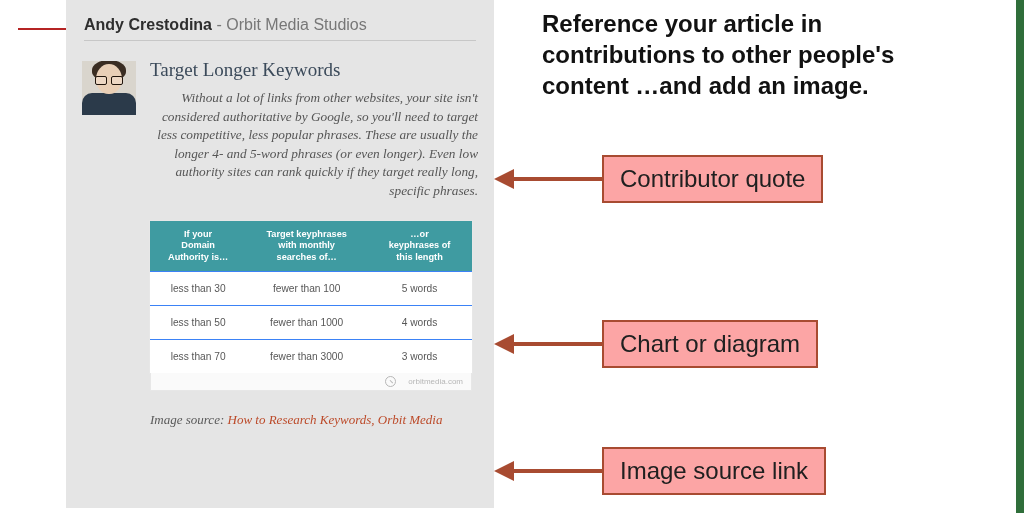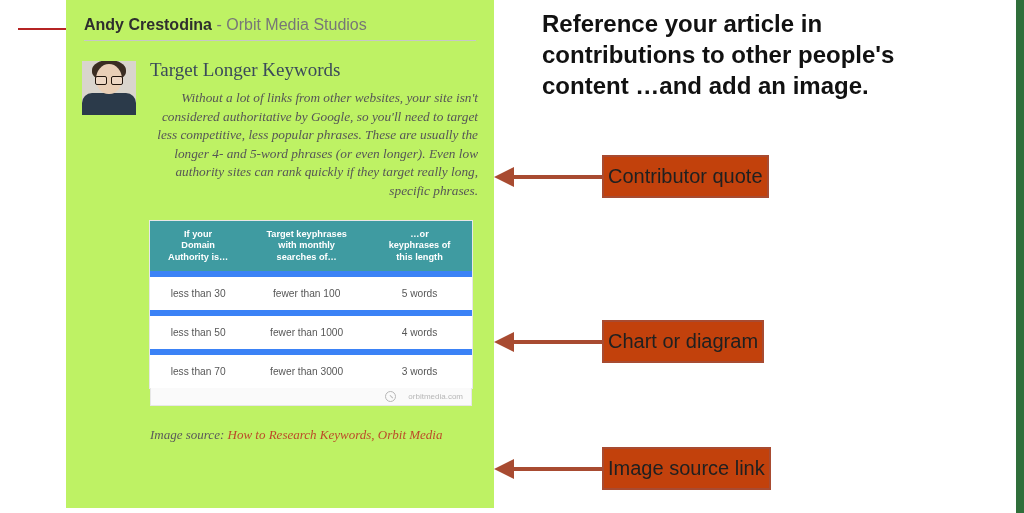--- a/index.html
+++ b/index.html
@@ -35,21 +35,21 @@
     background: #b52424;
   }
 
   
   .card {
     position: absolute;
     left: 66px;
     top: 0;
     width: 428px;
     height: 508px;
-    background: #bef264;
+    background: #e5e5e5;
     box-sizing: border-box;
     padding: 12px 16px 12px 16px;
   }
   .author-line {
     font-size: 16px;
     color: #3a3a3a;
     margin: 4px 2px 0 2px;
     border-bottom: 1px solid #c7c7c7;
     padding-bottom: 6px;
   }
@@ -155,21 +155,21 @@
     font-weight: 600;
     font-size: 9.2px;
     padding: 8px 18px;
     text-align: center;
     vertical-align: middle;
     line-height: 1.25;
   }
   .tbl tbody td {
     text-align: center;
     padding: 11px 6px;
-    border-top: 6px solid #3b82f6;
+    border-top: 1px solid #3b82f6;
     font-size: 10.2px;
   }
   .tbl-footer {
     margin: 0 0 0 68px;
     width: 322px;
     height: 18px;
     background: #fafafa;
     border: 1px solid #e7e7e7;
     border-top: none;
     display: flex;
@@ -222,24 +222,24 @@
   }
 
   
   .callout {
     position: absolute;
     display: flex;
     align-items: center;
   }
   .callout .box {
     border: 2.5px solid #a84b31;
-    background: #c2410c;
+    background: #fca5a5;
     color: #202020;
-    font-size: 20px;
-    padding: 8px 4px;
+    font-size: 24px;
+    padding: 8px 16px;
     white-space: nowrap;
   }
   .arrow {
     width: 108px;
     height: 4px;
     position: relative;
   }
   .arrow .shaft {
     position: absolute;
     left: 18px; right: 0;

